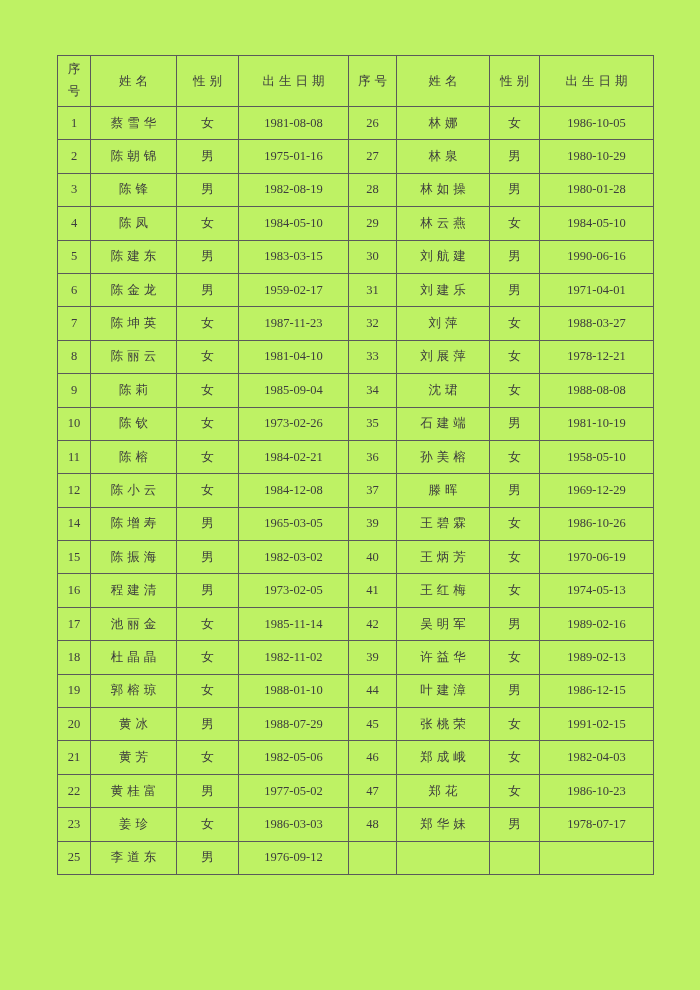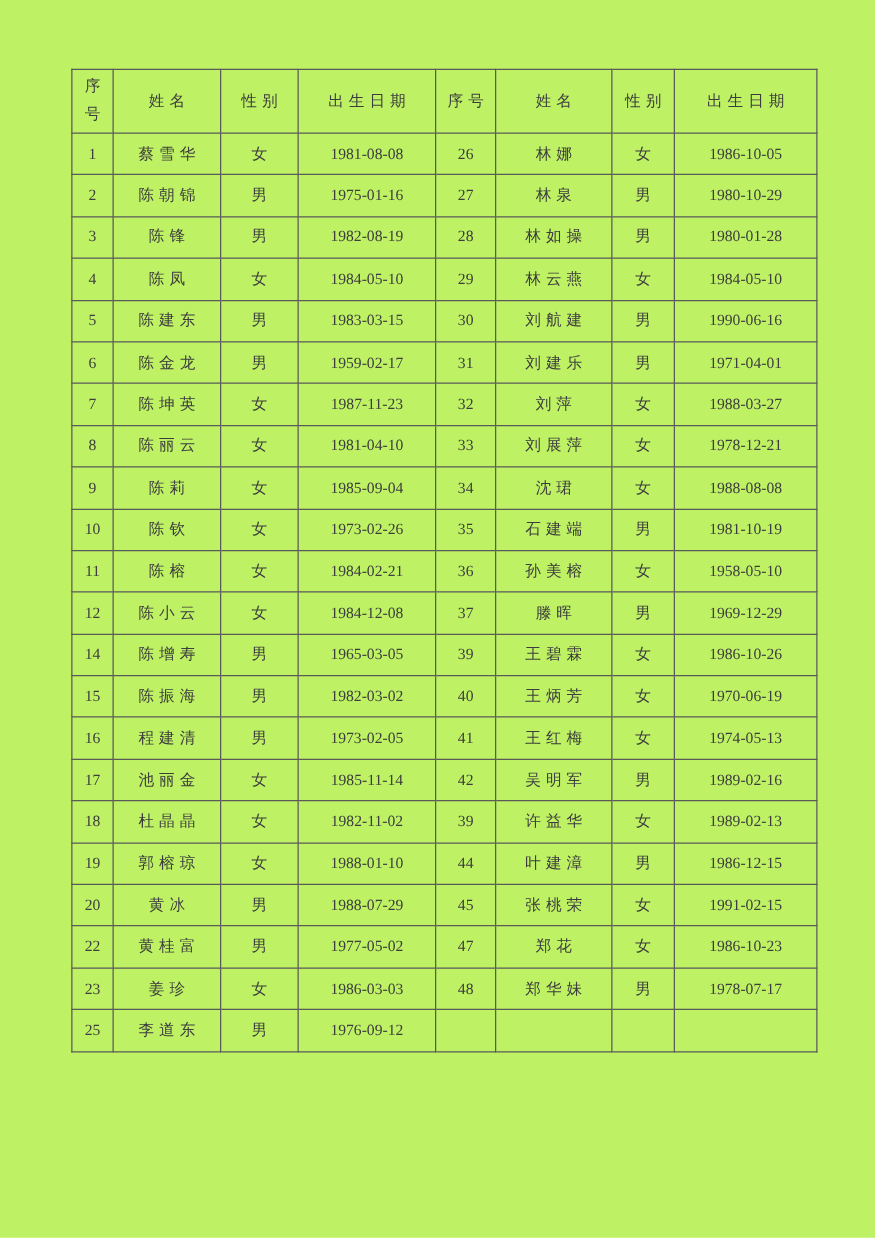--- a/index.html
+++ b/index.html
@@ -243,20 +243,30 @@
           <td>20</td>
           <td class="cjk">黄冰</td>
           <td>男</td>
           <td>1988-07-29</td>
           <td>45</td>
           <td class="cjk">张桃荣</td>
           <td>女</td>
           <td>1991-02-15</td>
         </tr>
         <tr>
+          <td>21</td>
+          <td class="cjk">黄芳</td>
+          <td>女</td>
+          <td>1982-05-06</td>
+          <td>46</td>
+          <td class="cjk">郑成峨</td>
+          <td>女</td>
+          <td>1982-04-03</td>
+        </tr>
+        <tr>
           <td>22</td>
           <td class="cjk">黄桂富</td>
           <td>男</td>
           <td>1977-05-02</td>
           <td>47</td>
           <td class="cjk">郑花</td>
           <td>女</td>
           <td>1986-10-23</td>
         </tr>
         <tr>

